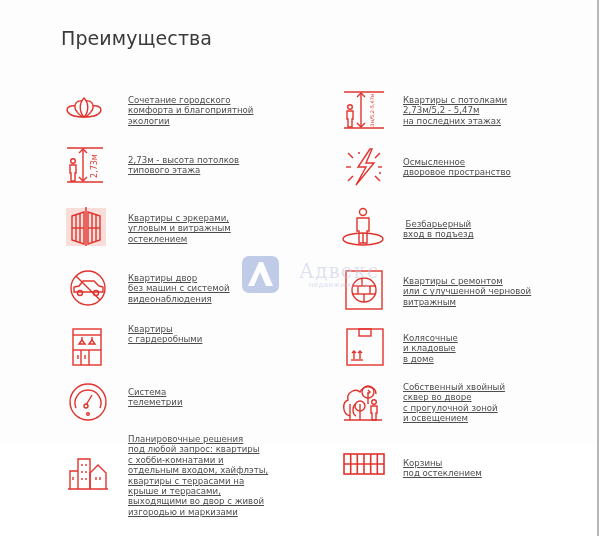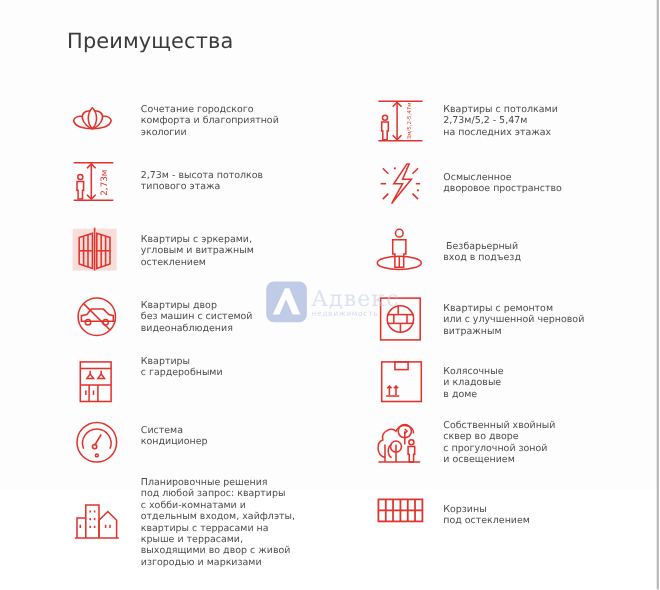--- a/index.html
+++ b/index.html
@@ -3,24 +3,24 @@
 <meta charset="utf-8">
 <style>
   * { box-sizing: border-box; margin: 0; padding: 0; }
   html, body { width: 600px; height: 536px; background: #ffffff; overflow: hidden; }
   body { position: relative; font-family: "DejaVu Sans", "Liberation Sans", sans-serif; color: #4a4a4a; }
   .page { position: absolute; left: 0; top: 0; width: 600px; height: 445px; background: #fdfdfd; }
   .right-edge { position: absolute; left: 597px; top: 0; width: 2px; height: 536px; background: #b8b8b8; }
   .title { position: absolute; left: 61px; top: 27px; font-size: 19px; font-weight: normal; color: #3a3a3a; letter-spacing: 0.1px; }
   .icon { position: absolute; width: 44px; height: 44px; display: flex; align-items: center; justify-content: center; }
   .icon svg { width: 44px; height: 44px; overflow: visible; }
-  .text { position: absolute; font-size: 8.6px; line-height: 10.4px; color: #4d4d4d; white-space: pre-line; }
+  .text { position: absolute; font-size: 8.6px; line-height: 10.4px; color: #4d4d4d; white-space: pre-line; text-decoration: underline; }
   .watermark { position: absolute; left: 242px; top: 256px; display: flex; align-items: center; opacity: 0.55; }
   .wm-logo { width: 37px; height: 37px; border-radius: 7px; background: #8fa5d6; position: relative; }
-  .wm-text { margin-left: 4px; display: flex; flex-direction: column; }
+  .wm-text { margin-left: 20px; display: flex; flex-direction: column; text-align: center; }
   .wm-name { font-family: "DejaVu Serif", serif; font-size: 20px; color: #c3cde6; line-height: 20px; letter-spacing: 1px; }
   .wm-sub { font-size: 7px; color: #b8c3de; line-height: 8px; letter-spacing: 0.5px; }
   .red { stroke: #e1332d; fill: none; stroke-width: 1.4; }
   .redf { fill: #e1332d; }
 </style>
 </head>
 <body>
 
 <div class="page">
   <div class="right-edge"></div>
@@ -109,21 +109,21 @@
     <div class="icon" style="left:66px;top:380px;">
       <svg viewBox="0 0 44 44">
         <circle class="red" cx="22" cy="22" r="18"></circle>
         <path class="red" d="M10 28 A13 13 0 1 1 34 28"></path>
         <line class="red" x1="20" y1="25" x2="26" y2="15"></line>
         <circle class="red" cx="20" cy="26" r="2"></circle>
         <circle class="red" cx="22" cy="34" r="1.3"></circle>
       </svg>
     </div>
     <div class="text" style="left:128px;top:387px;">Система
-кондиционер</div>
+телеметрии</div>
 
     <div class="icon" style="left:66px;top:451px;">
       <svg viewBox="0 0 44 44">
         <path class="red" d="M4 38 V20 H12"></path>
         <path class="red" d="M12 38 V8 H24 V38"></path>
         <path class="red" d="M24 38 V22 L32 14 L40 22 V38"></path>
         <line class="red" x1="2" y1="38" x2="42" y2="38"></line>
         <line class="red" x1="7" y1="26" x2="7" y2="29"></line>
         <line class="red" x1="16" y1="13" x2="16" y2="15"></line>
         <line class="red" x1="20" y1="13" x2="20" y2="15"></line>

